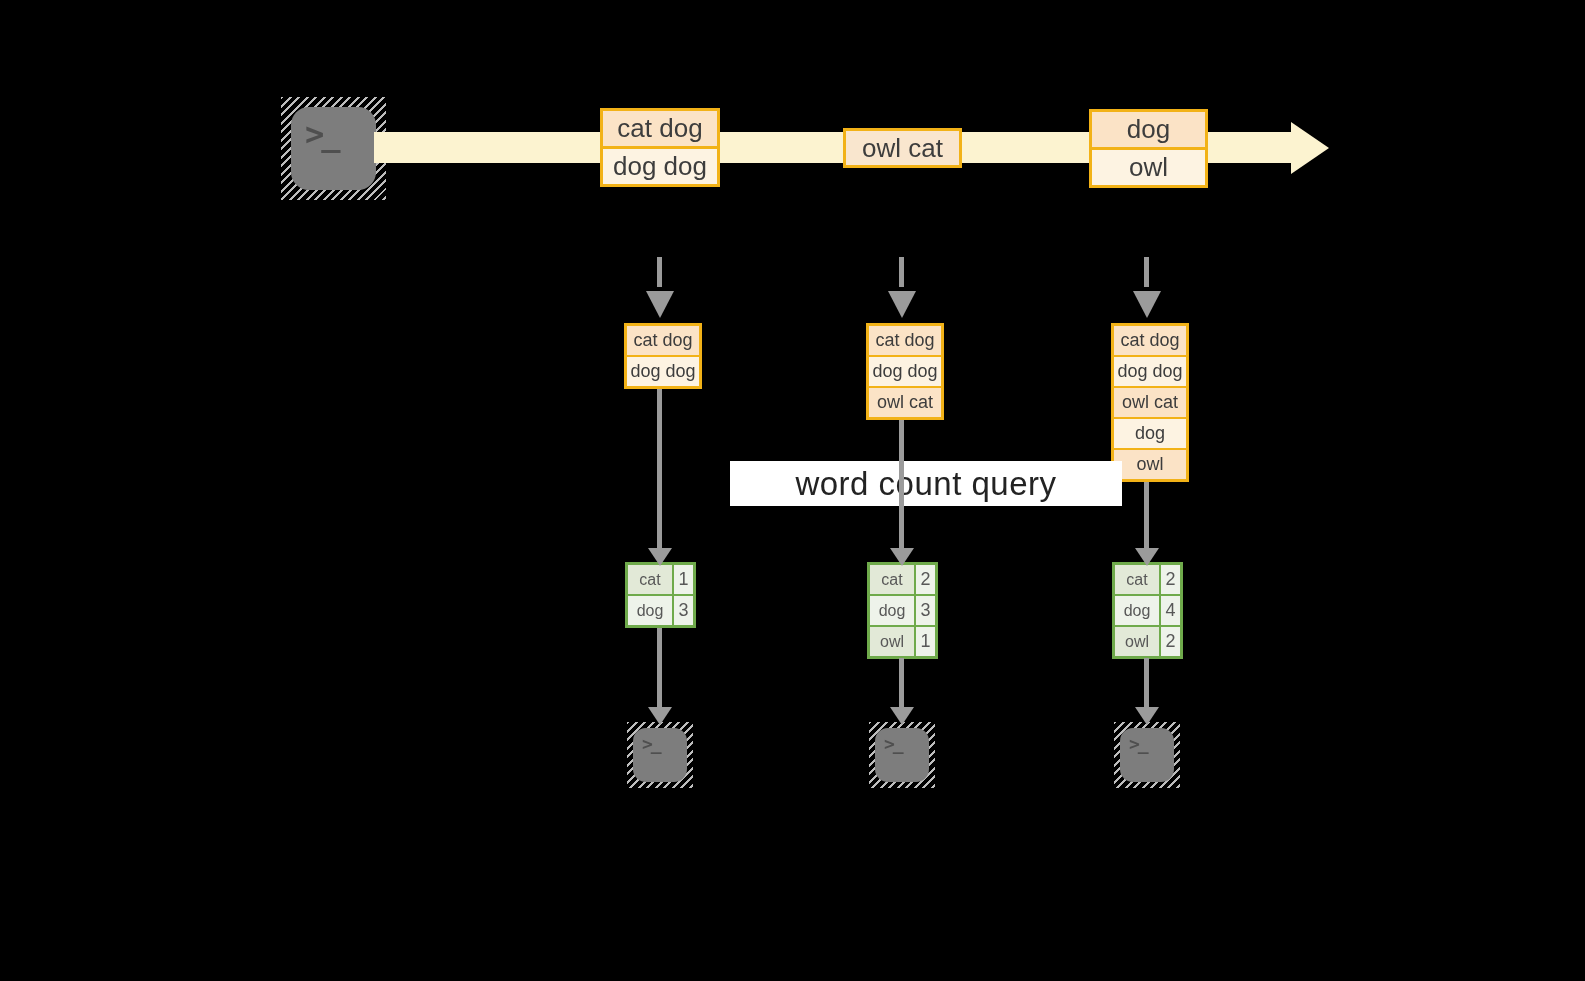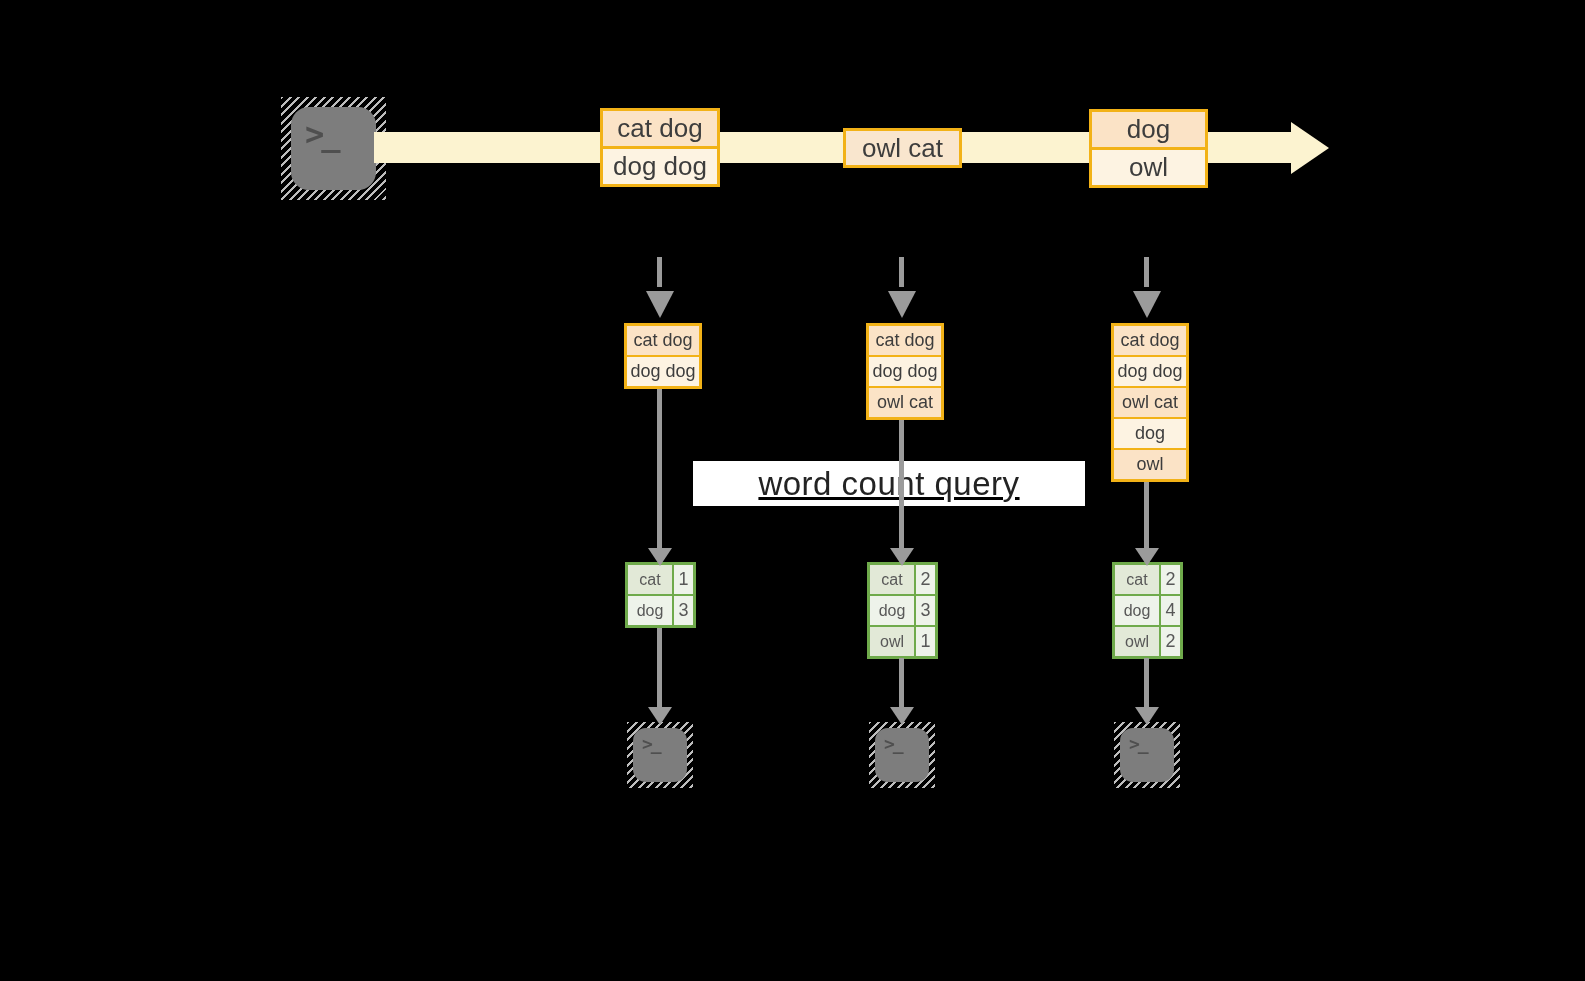--- a/index.html
+++ b/index.html
@@ -54,22 +54,22 @@
   .dash{position:absolute;width:5px;height:30px;background:var(--gray);z-index:6;}
   .head-dn-lg{position:absolute;width:0;height:0;z-index:6;
               border-left:14px solid transparent;border-right:14px solid transparent;
               border-top:27px solid var(--gray);}
   .vline{position:absolute;width:5px;background:var(--gray);z-index:6;}
   .head-dn{position:absolute;width:0;height:0;z-index:6;
            border-left:12px solid transparent;border-right:12px solid transparent;
            border-top:18px solid var(--gray);}
 
   
-  .banner{position:absolute;left:693px;top:461px;width:392px;height:45px;background:#ffffff;z-index:2;
-          display:flex;align-items:center;justify-content:center;text-decoration:underline;}
+  .banner{position:absolute;left:730px;top:461px;width:392px;height:45px;background:#ffffff;z-index:2;
+          display:flex;align-items:center;justify-content:center;}
   .banner span{font-size:33px;color:#232323;letter-spacing:0.5px;}
 
   
   .gt{position:absolute;width:65px;border:3px solid var(--green);background:var(--green);
       display:flex;flex-direction:column;gap:2px;z-index:3;}
   .gt-row{display:flex;gap:2px;height:29px;}
   .gt-word{width:44px;display:flex;align-items:center;justify-content:center;
            font-size:16px;color:var(--gink);}
   .gt-count{width:19px;display:flex;align-items:center;justify-content:center;
             font-size:18px;color:var(--gink);}

